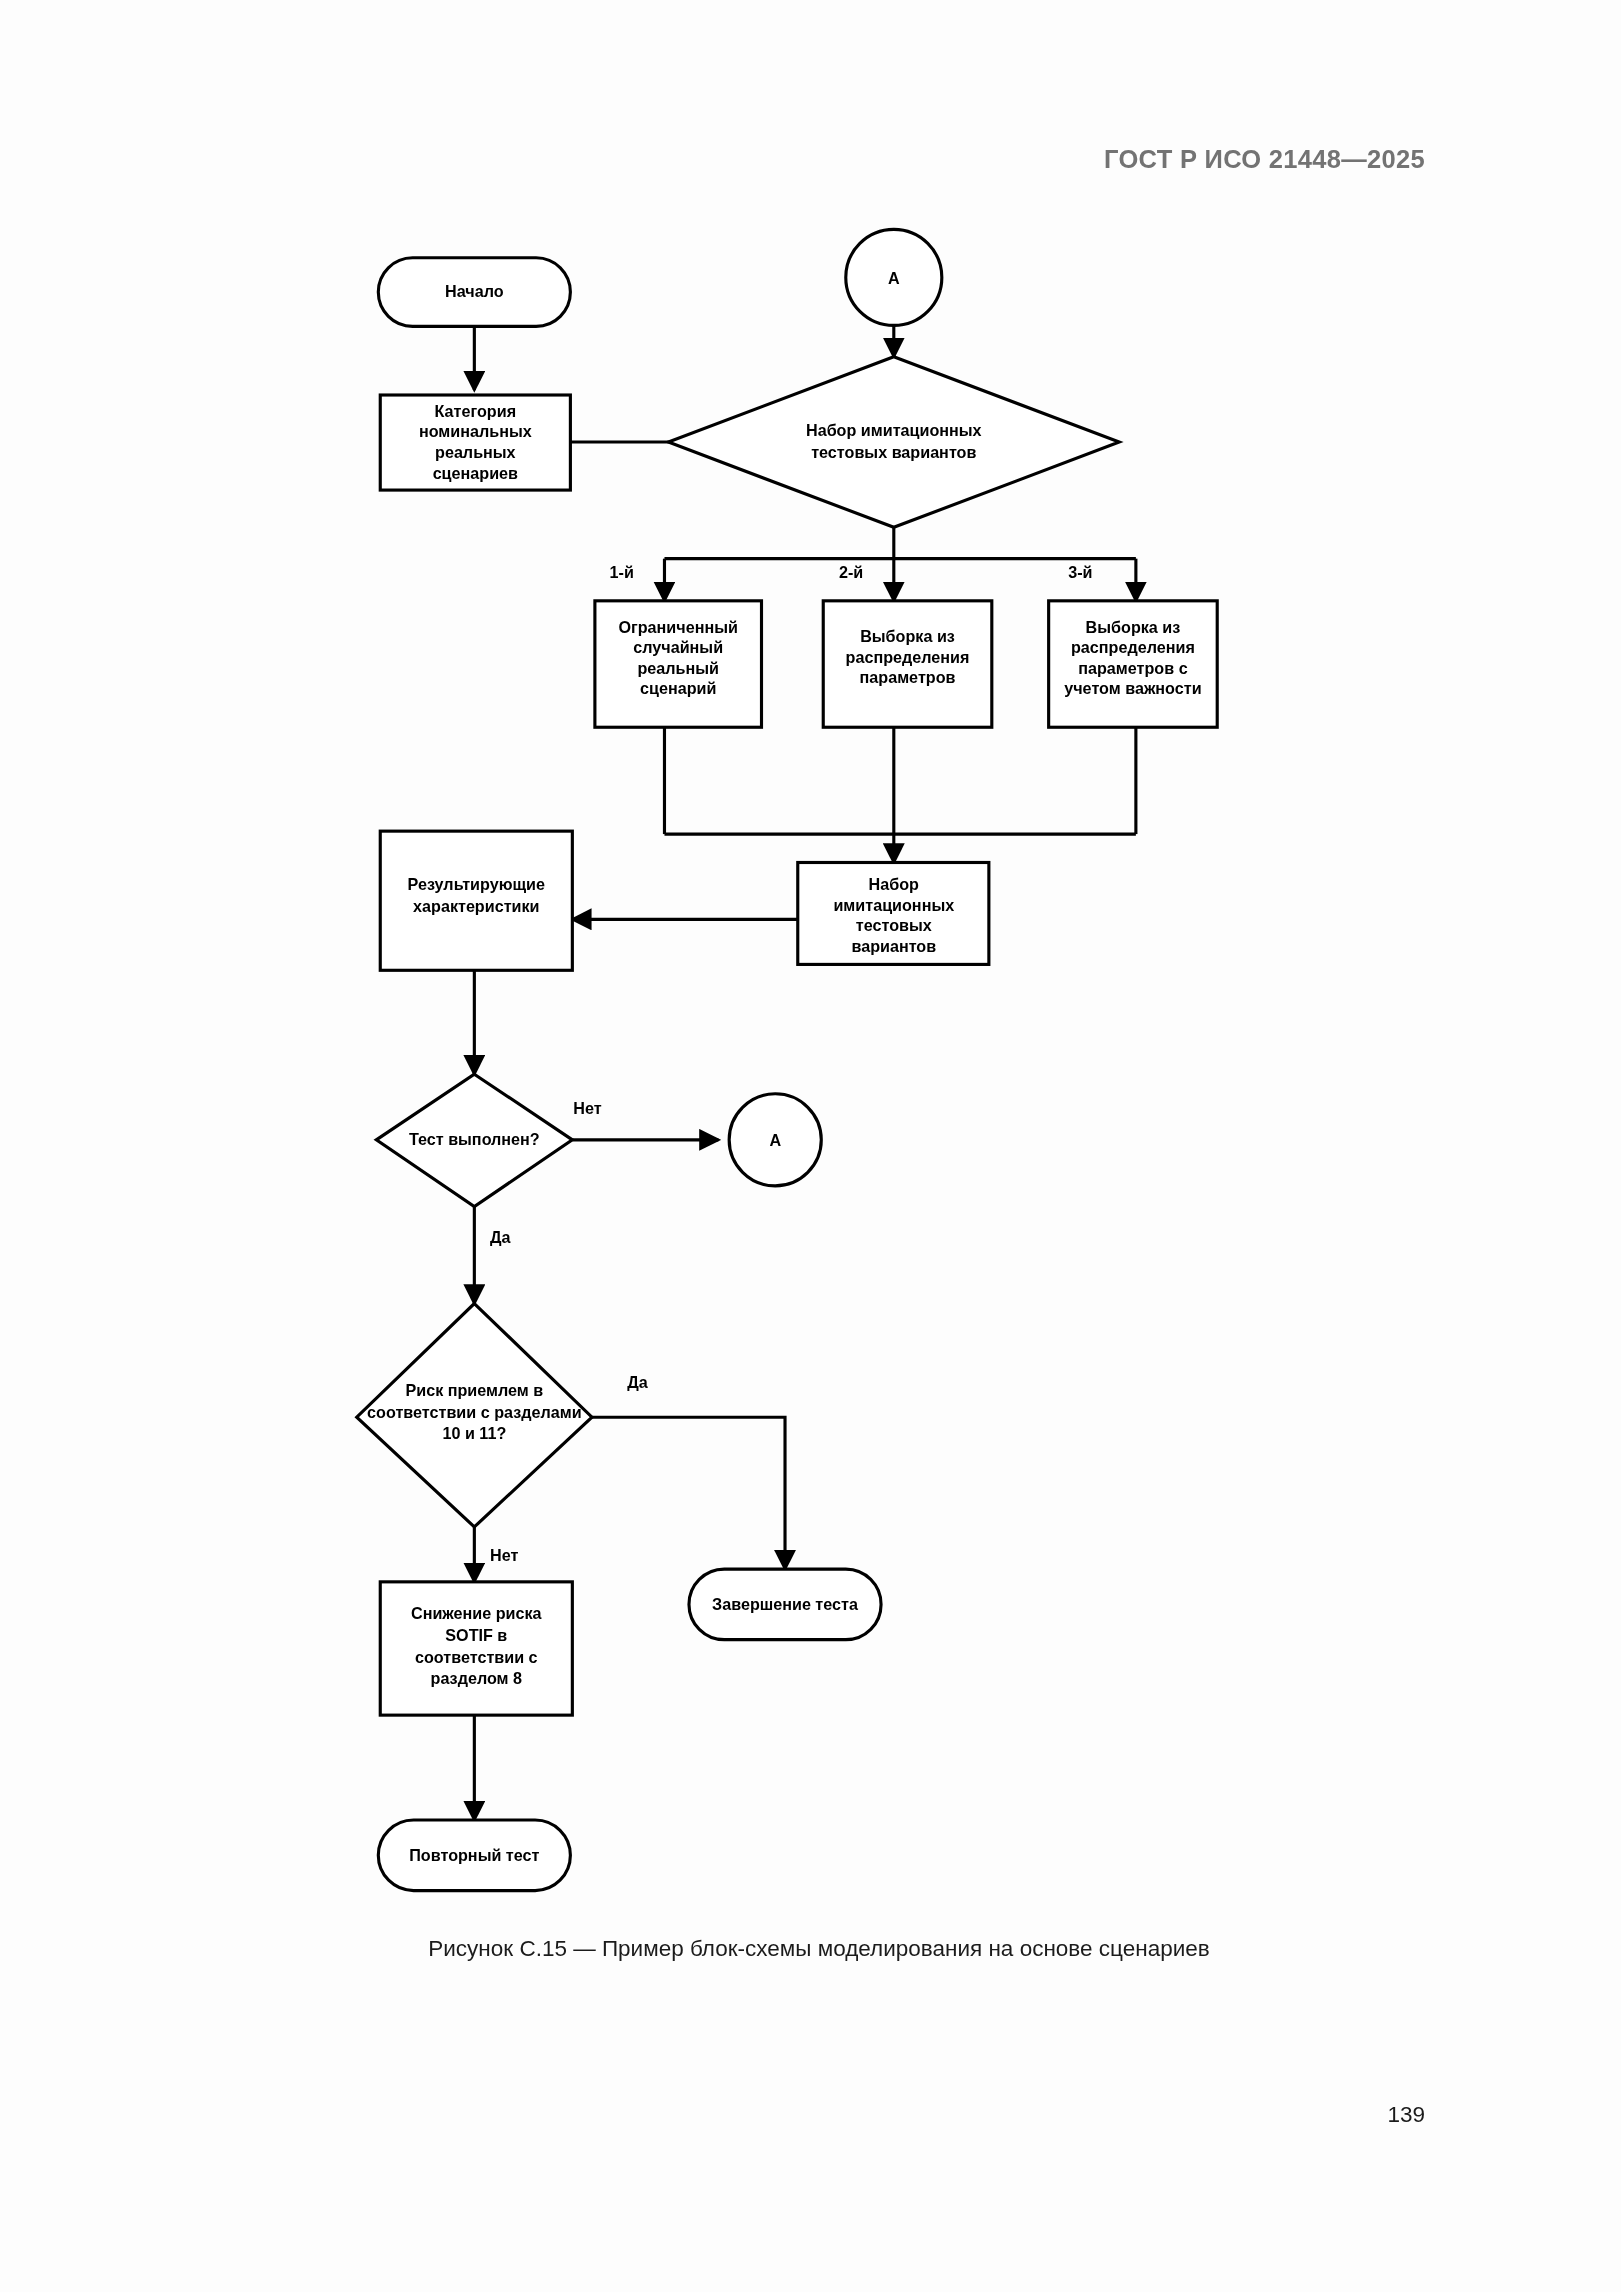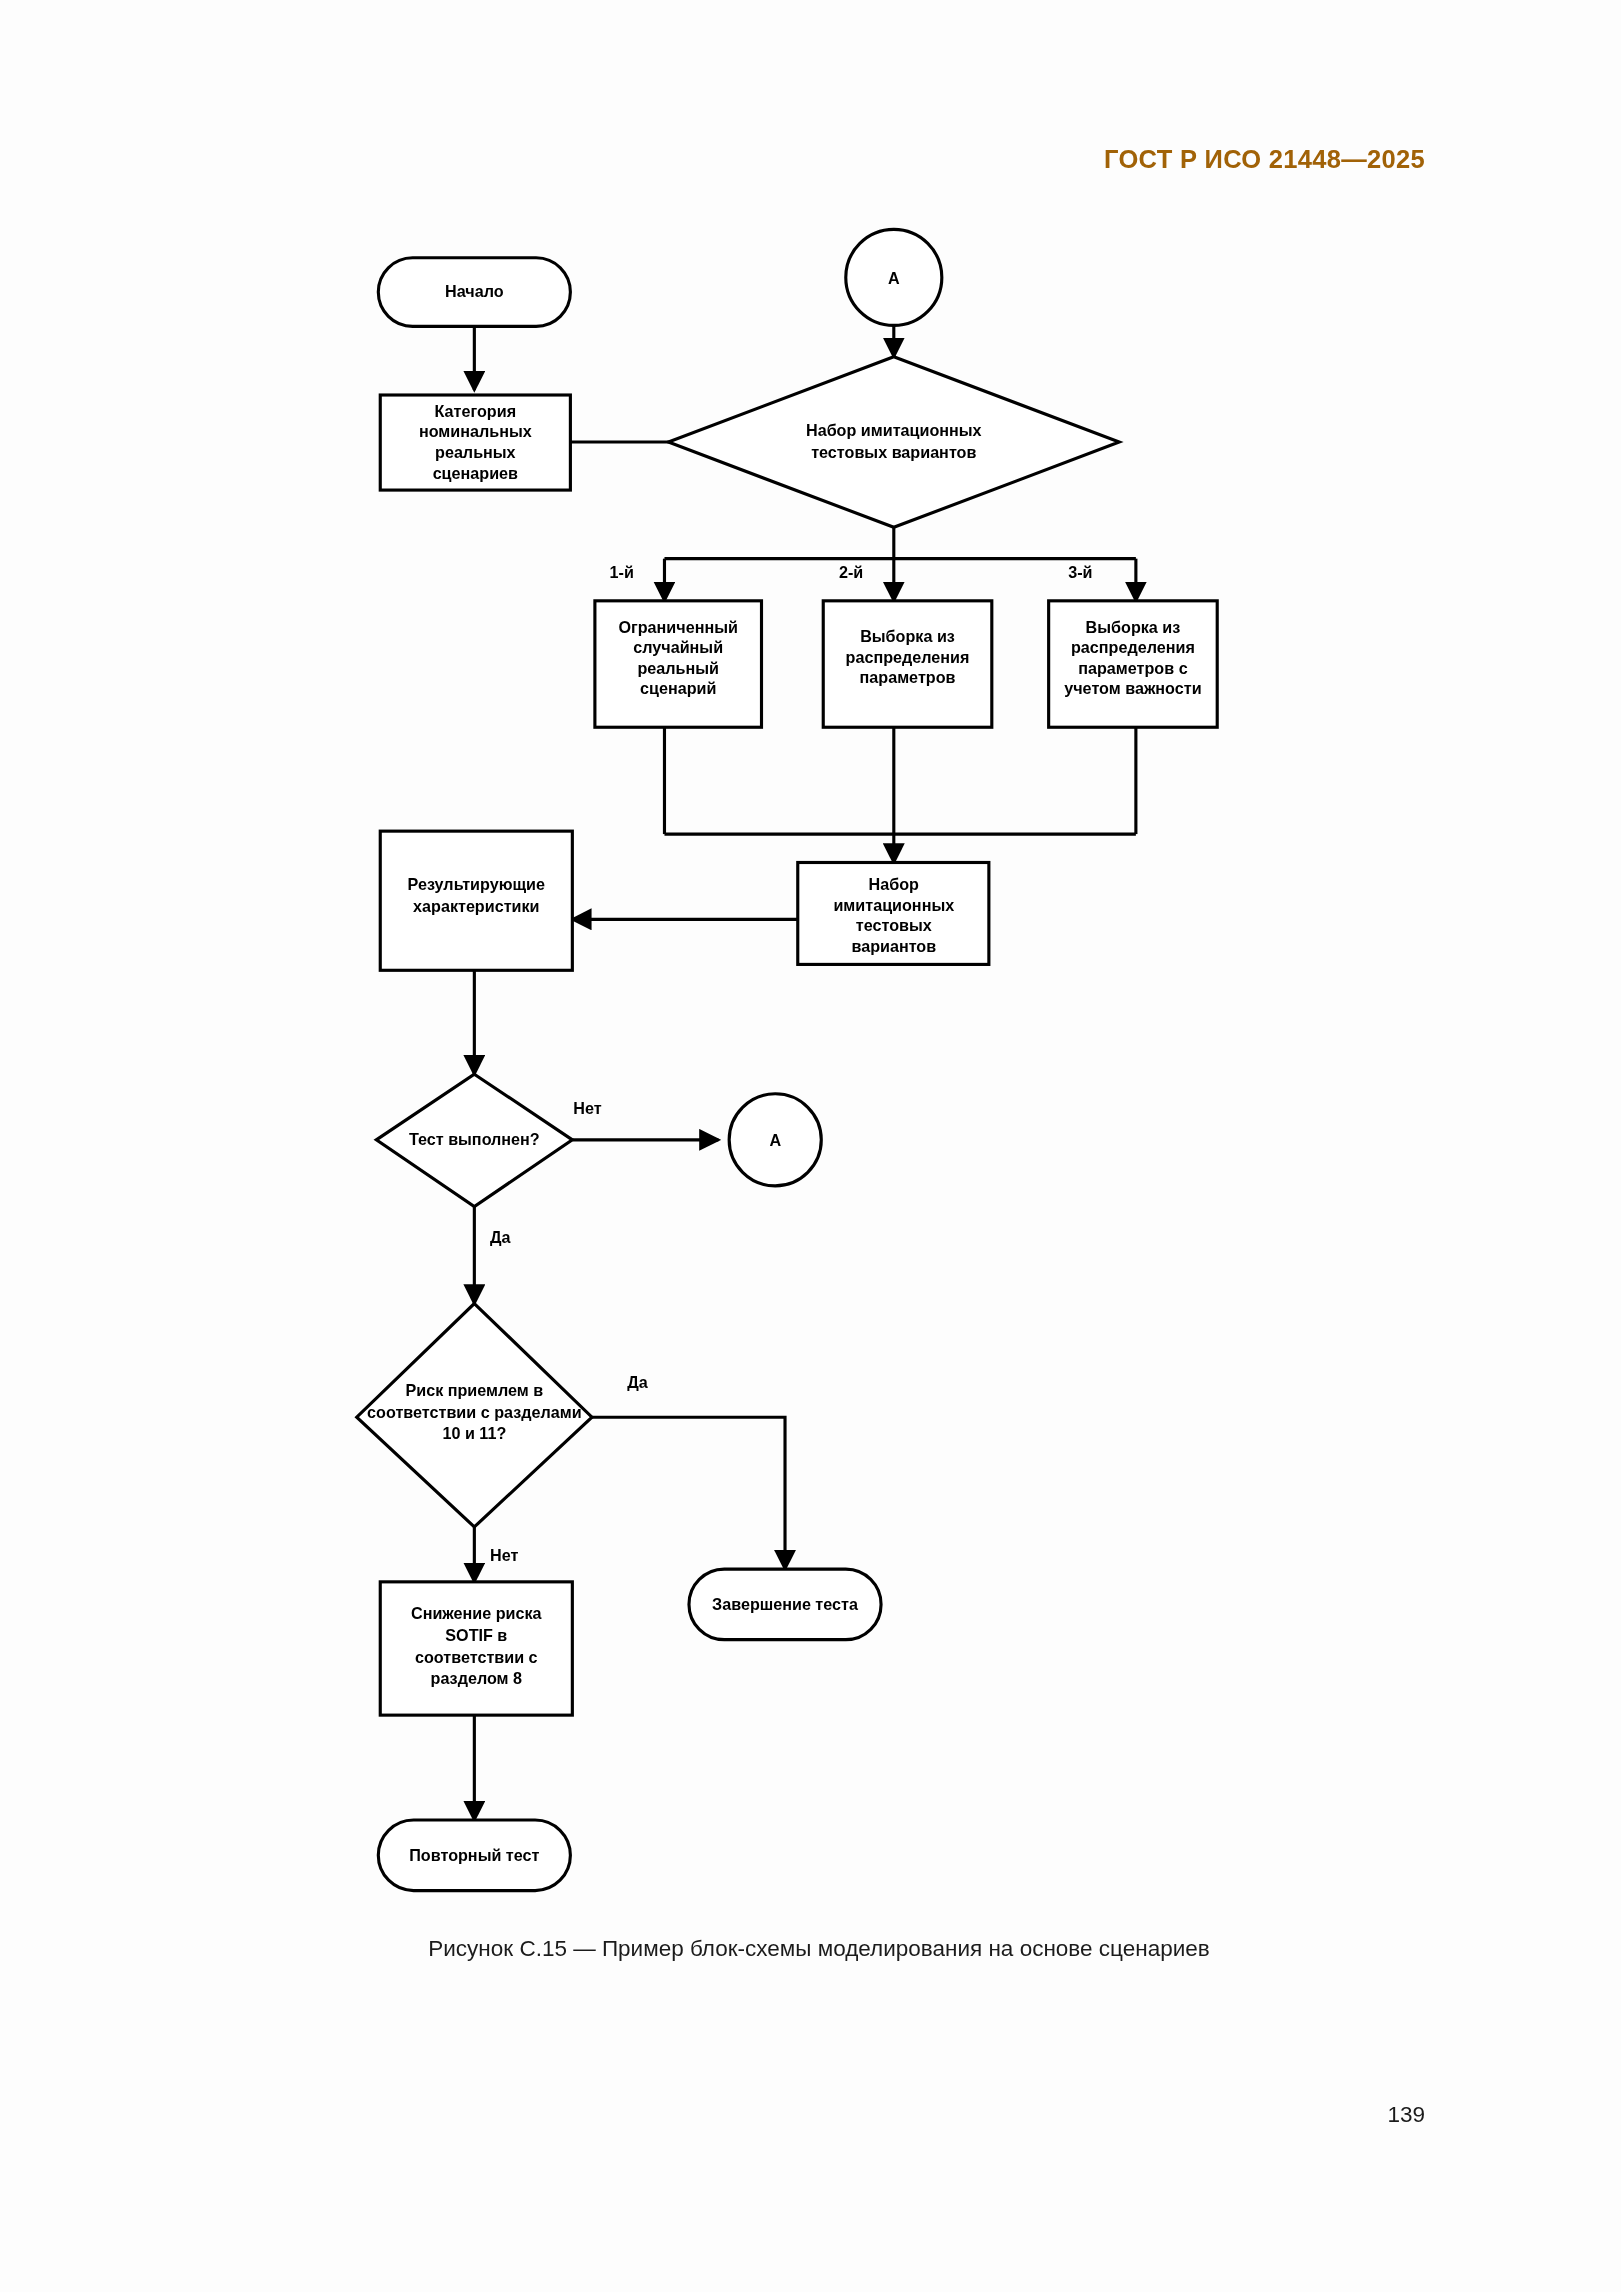--- a/index.html
+++ b/index.html
@@ -19,21 +19,21 @@
     position: absolute;
     inset: 0;
     background: #fdfdfd;
   }
   .doc-header {
     position: absolute;
     top: 145px;
     right: 196px;
     font-size: 25.5px;
     font-weight: bold;
-    color: #a16207;
+    color: #737373;
     letter-spacing: 0.3px;
     white-space: nowrap;
   }
   .figure-wrap {
     position: absolute;
     left: 0;
     top: 0;
     width: 1373px;
     height: 2019px;
   }

